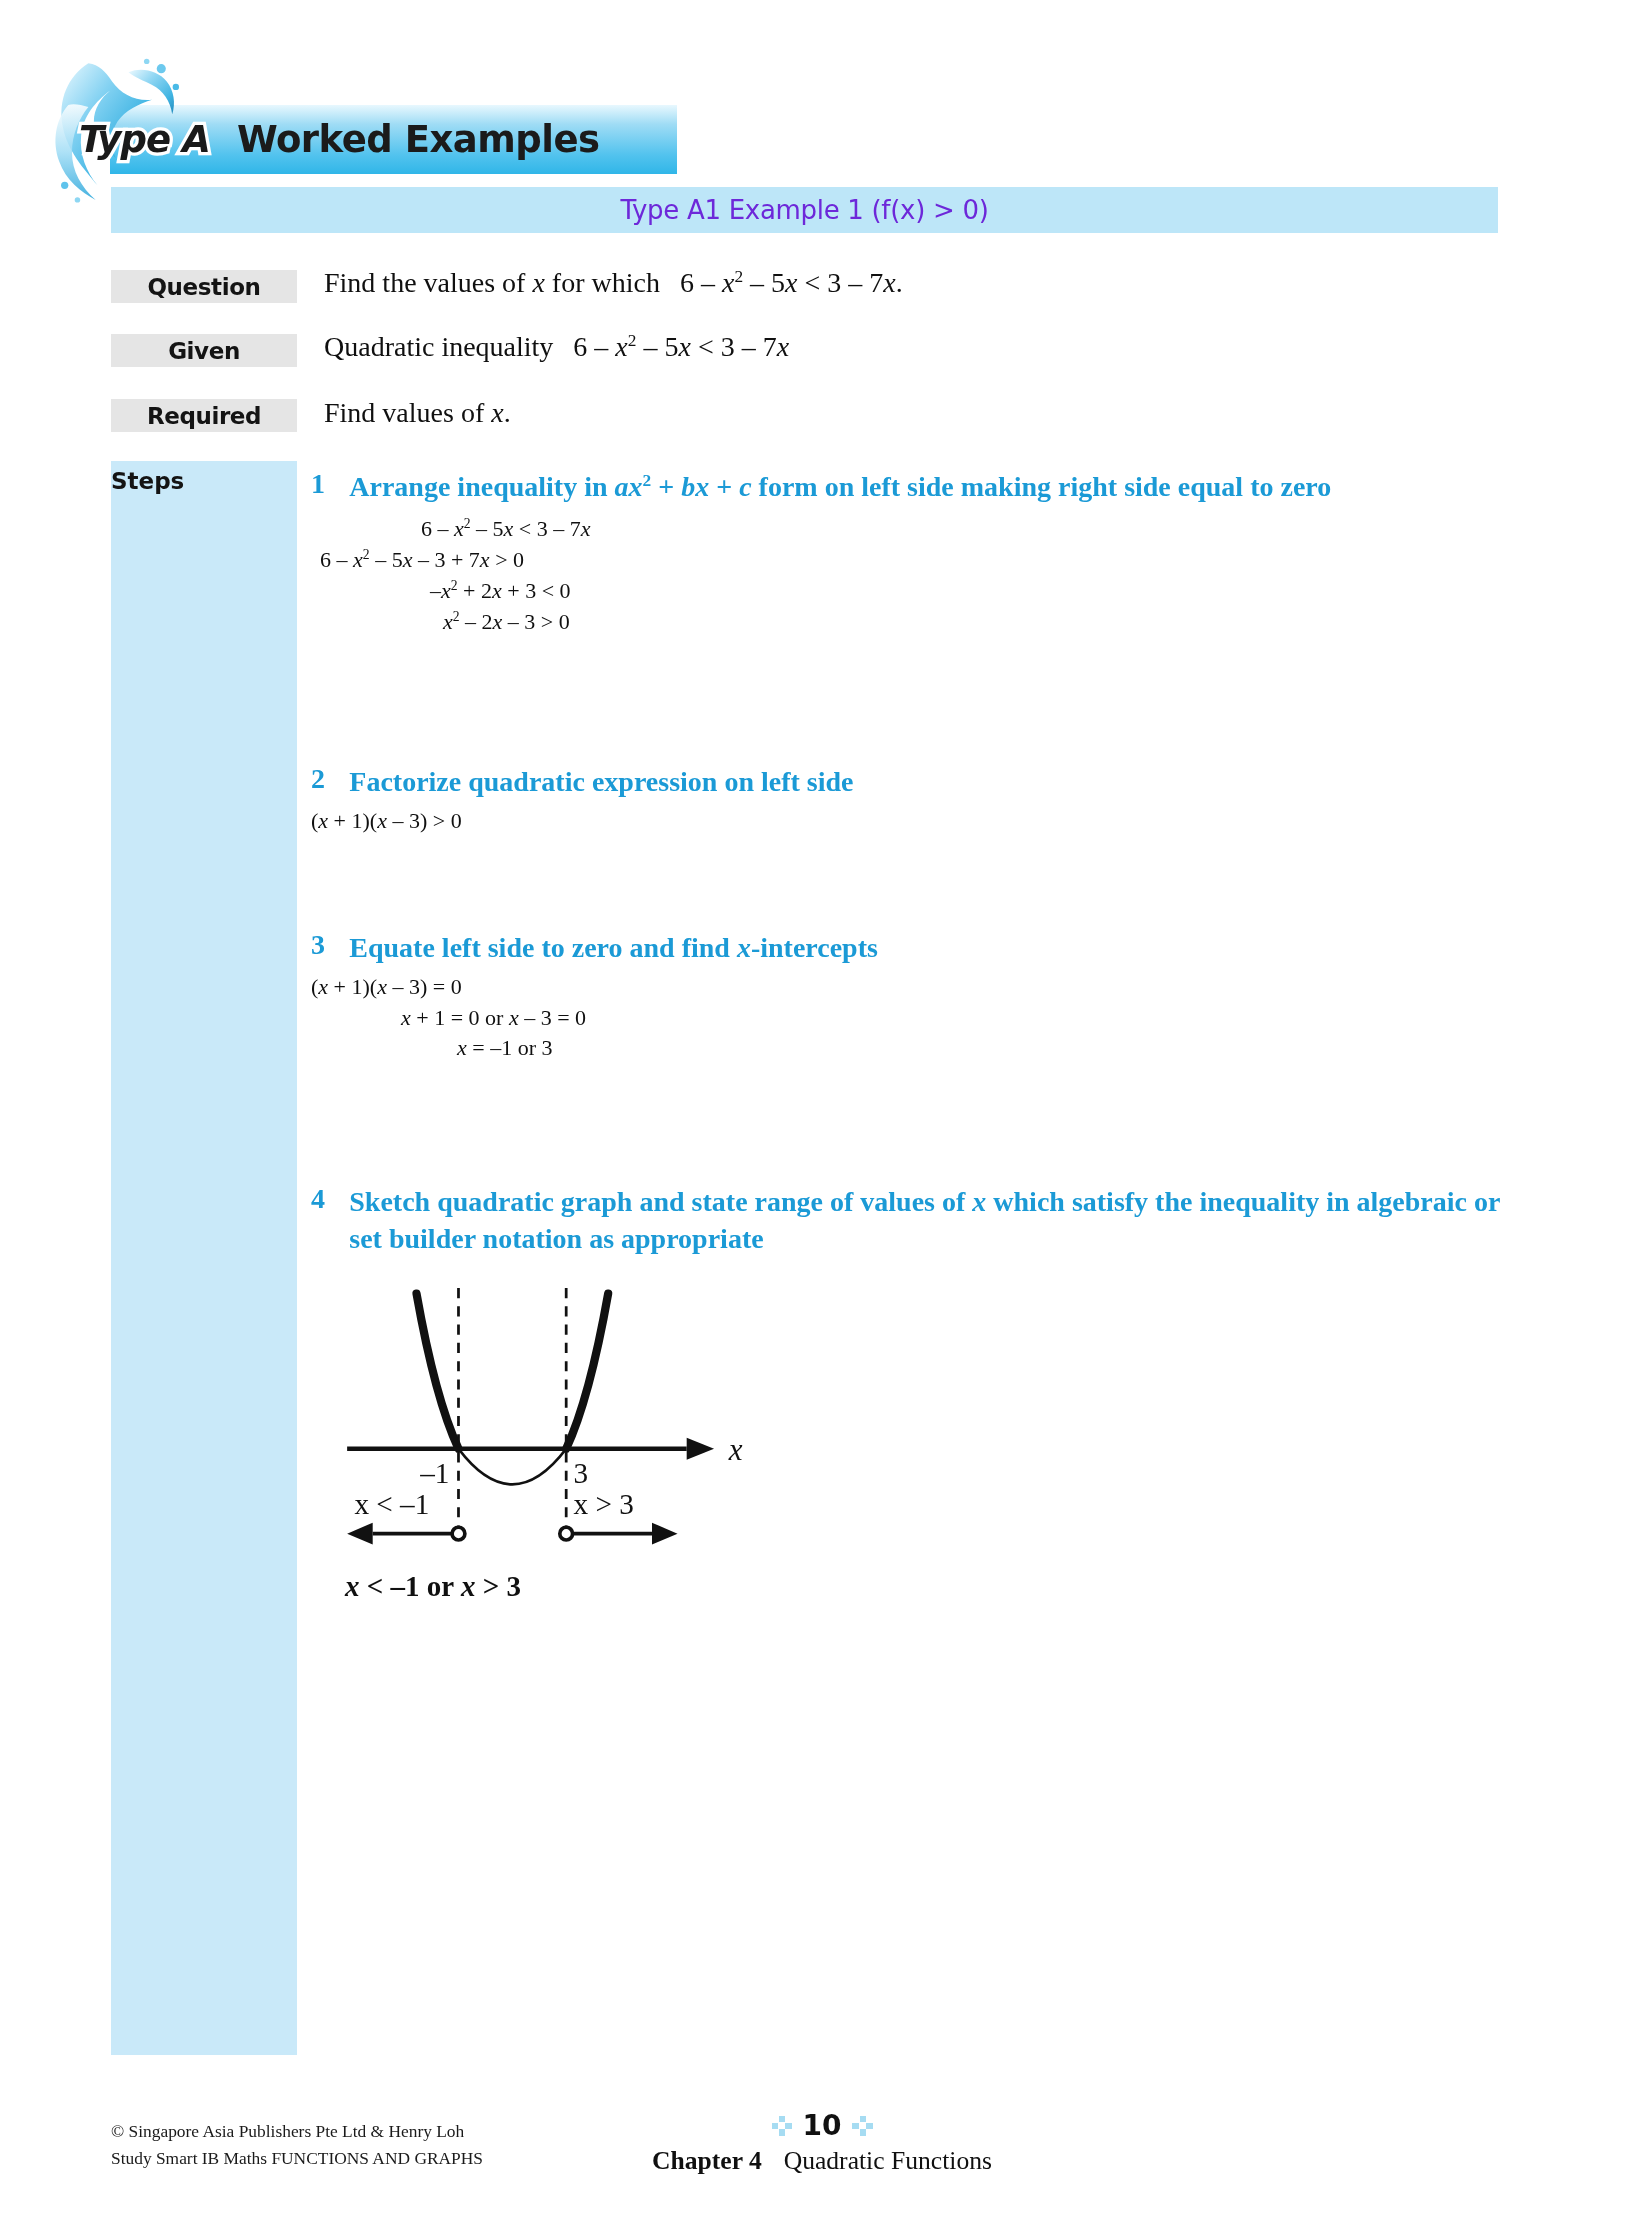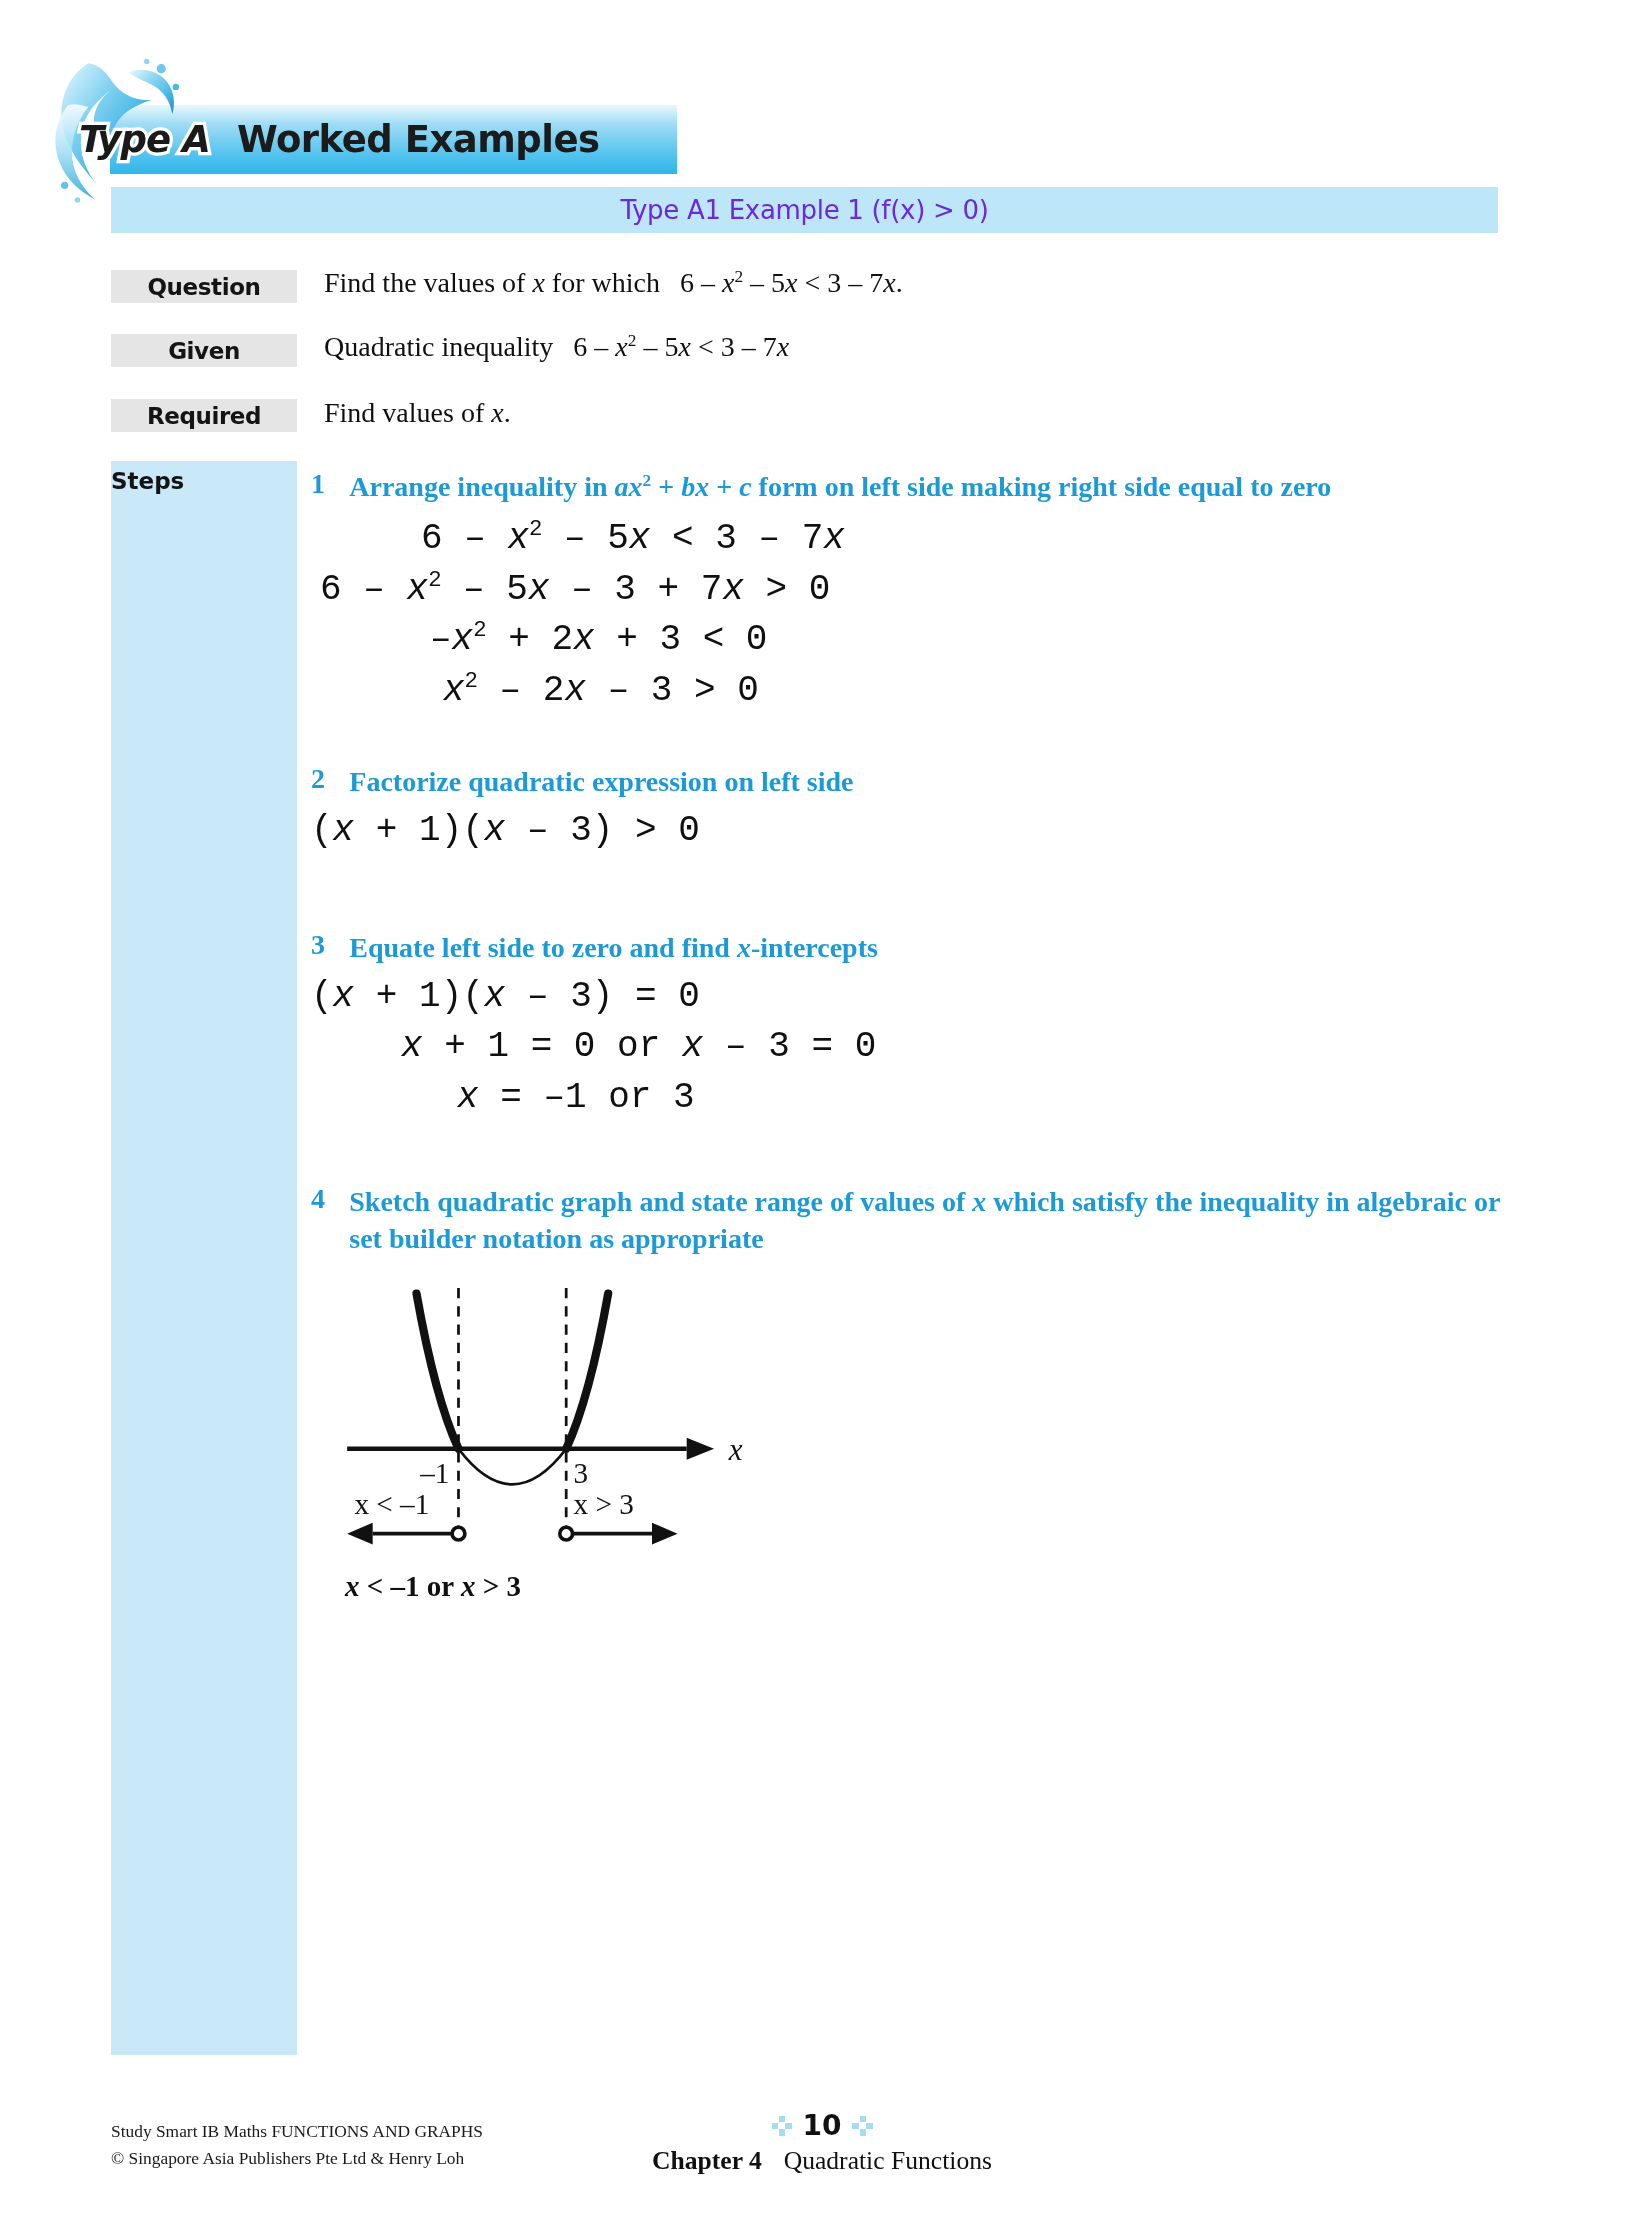--- a/index.html
+++ b/index.html
@@ -92,21 +92,21 @@
 
   
   .step { position:absolute; left:311px; }
   .step-head {
     color:#1b9ad6; font-weight:bold; font-size:28px;
     display:flex; gap:20px; align-items:flex-start;
   }
   .step-num { min-width:18.3px; }
   .step-title { max-width:1179px; line-height:1.33; }
   .eq {
-    font-size:36px; color:#101010; white-space:nowrap;font-family:Liberation Mono, monospace;
+    font-size:22px; color:#101010; white-space:nowrap;
   }
   .eq-block { margin-top:9.1px; }
   .eq-line { line-height:1.40; }
 
   #step1 { top:468px; }
   #step2 { top:763px; }
   #step3 { top:929px; }
   #step4 { top:1183px; }
 
   
@@ -307,22 +307,22 @@
     <text id="svg-root-right" x="258" y="228" font-family="Liberation Serif, serif" font-size="32" fill="#111111">3</text>
     <text id="svg-region-left" x="18" y="262" font-family="Liberation Serif, serif" font-size="32" fill="#111111">x &lt; –1</text>
     <text id="svg-region-right" x="258" y="262" font-family="Liberation Serif, serif" font-size="32" fill="#111111">x &gt; 3</text>
   </svg>
 
   <div class="final-answer">
     <i class="v">x</i> &lt; –1 or <i class="v">x</i> &gt; 3
   </div>
 
   <div class="footer-left">
+    <div>© Singapore Asia Publishers Pte Ltd &amp; Henry Loh</div>
     <div>Study Smart IB Maths FUNCTIONS AND GRAPHS</div>
-    <div>© Singapore Asia Publishers Pte Ltd &amp; Henry Loh</div>
   </div>
 
   <div class="footer-center">
     <div class="page-no-line">
       <span class="orn">
           <i></i>
           <i></i>
           <i></i>
           <i></i>
         </span>

